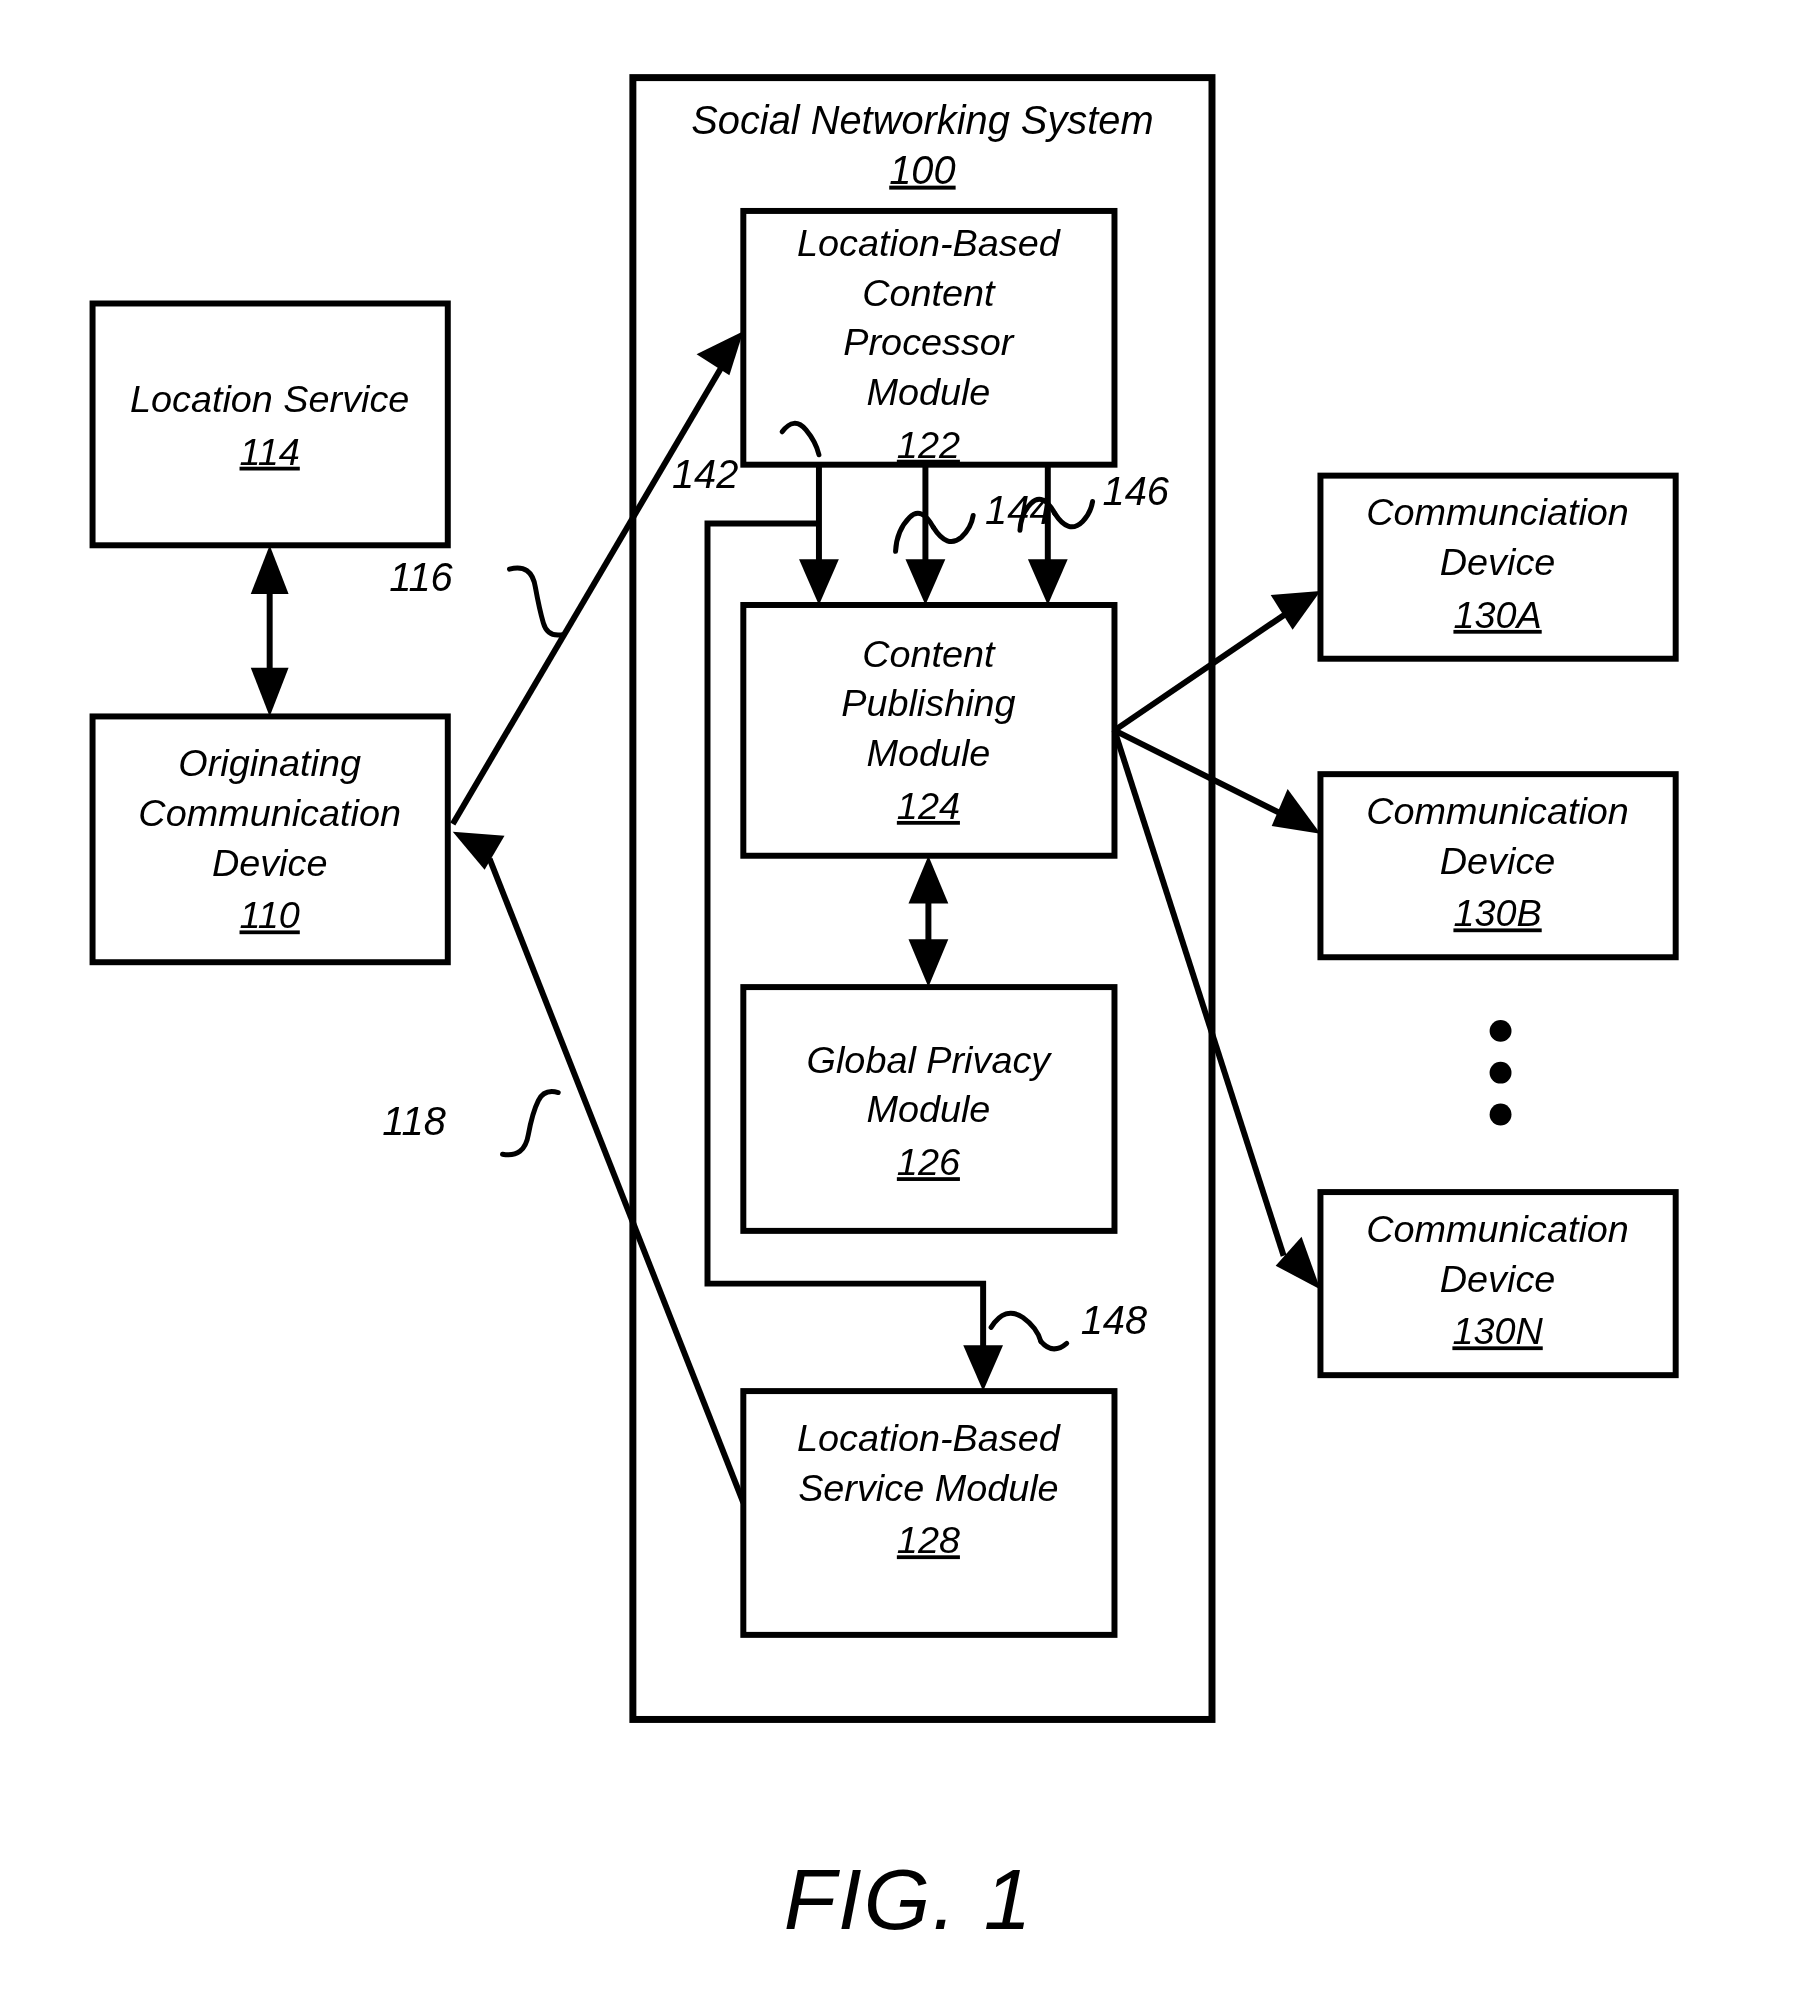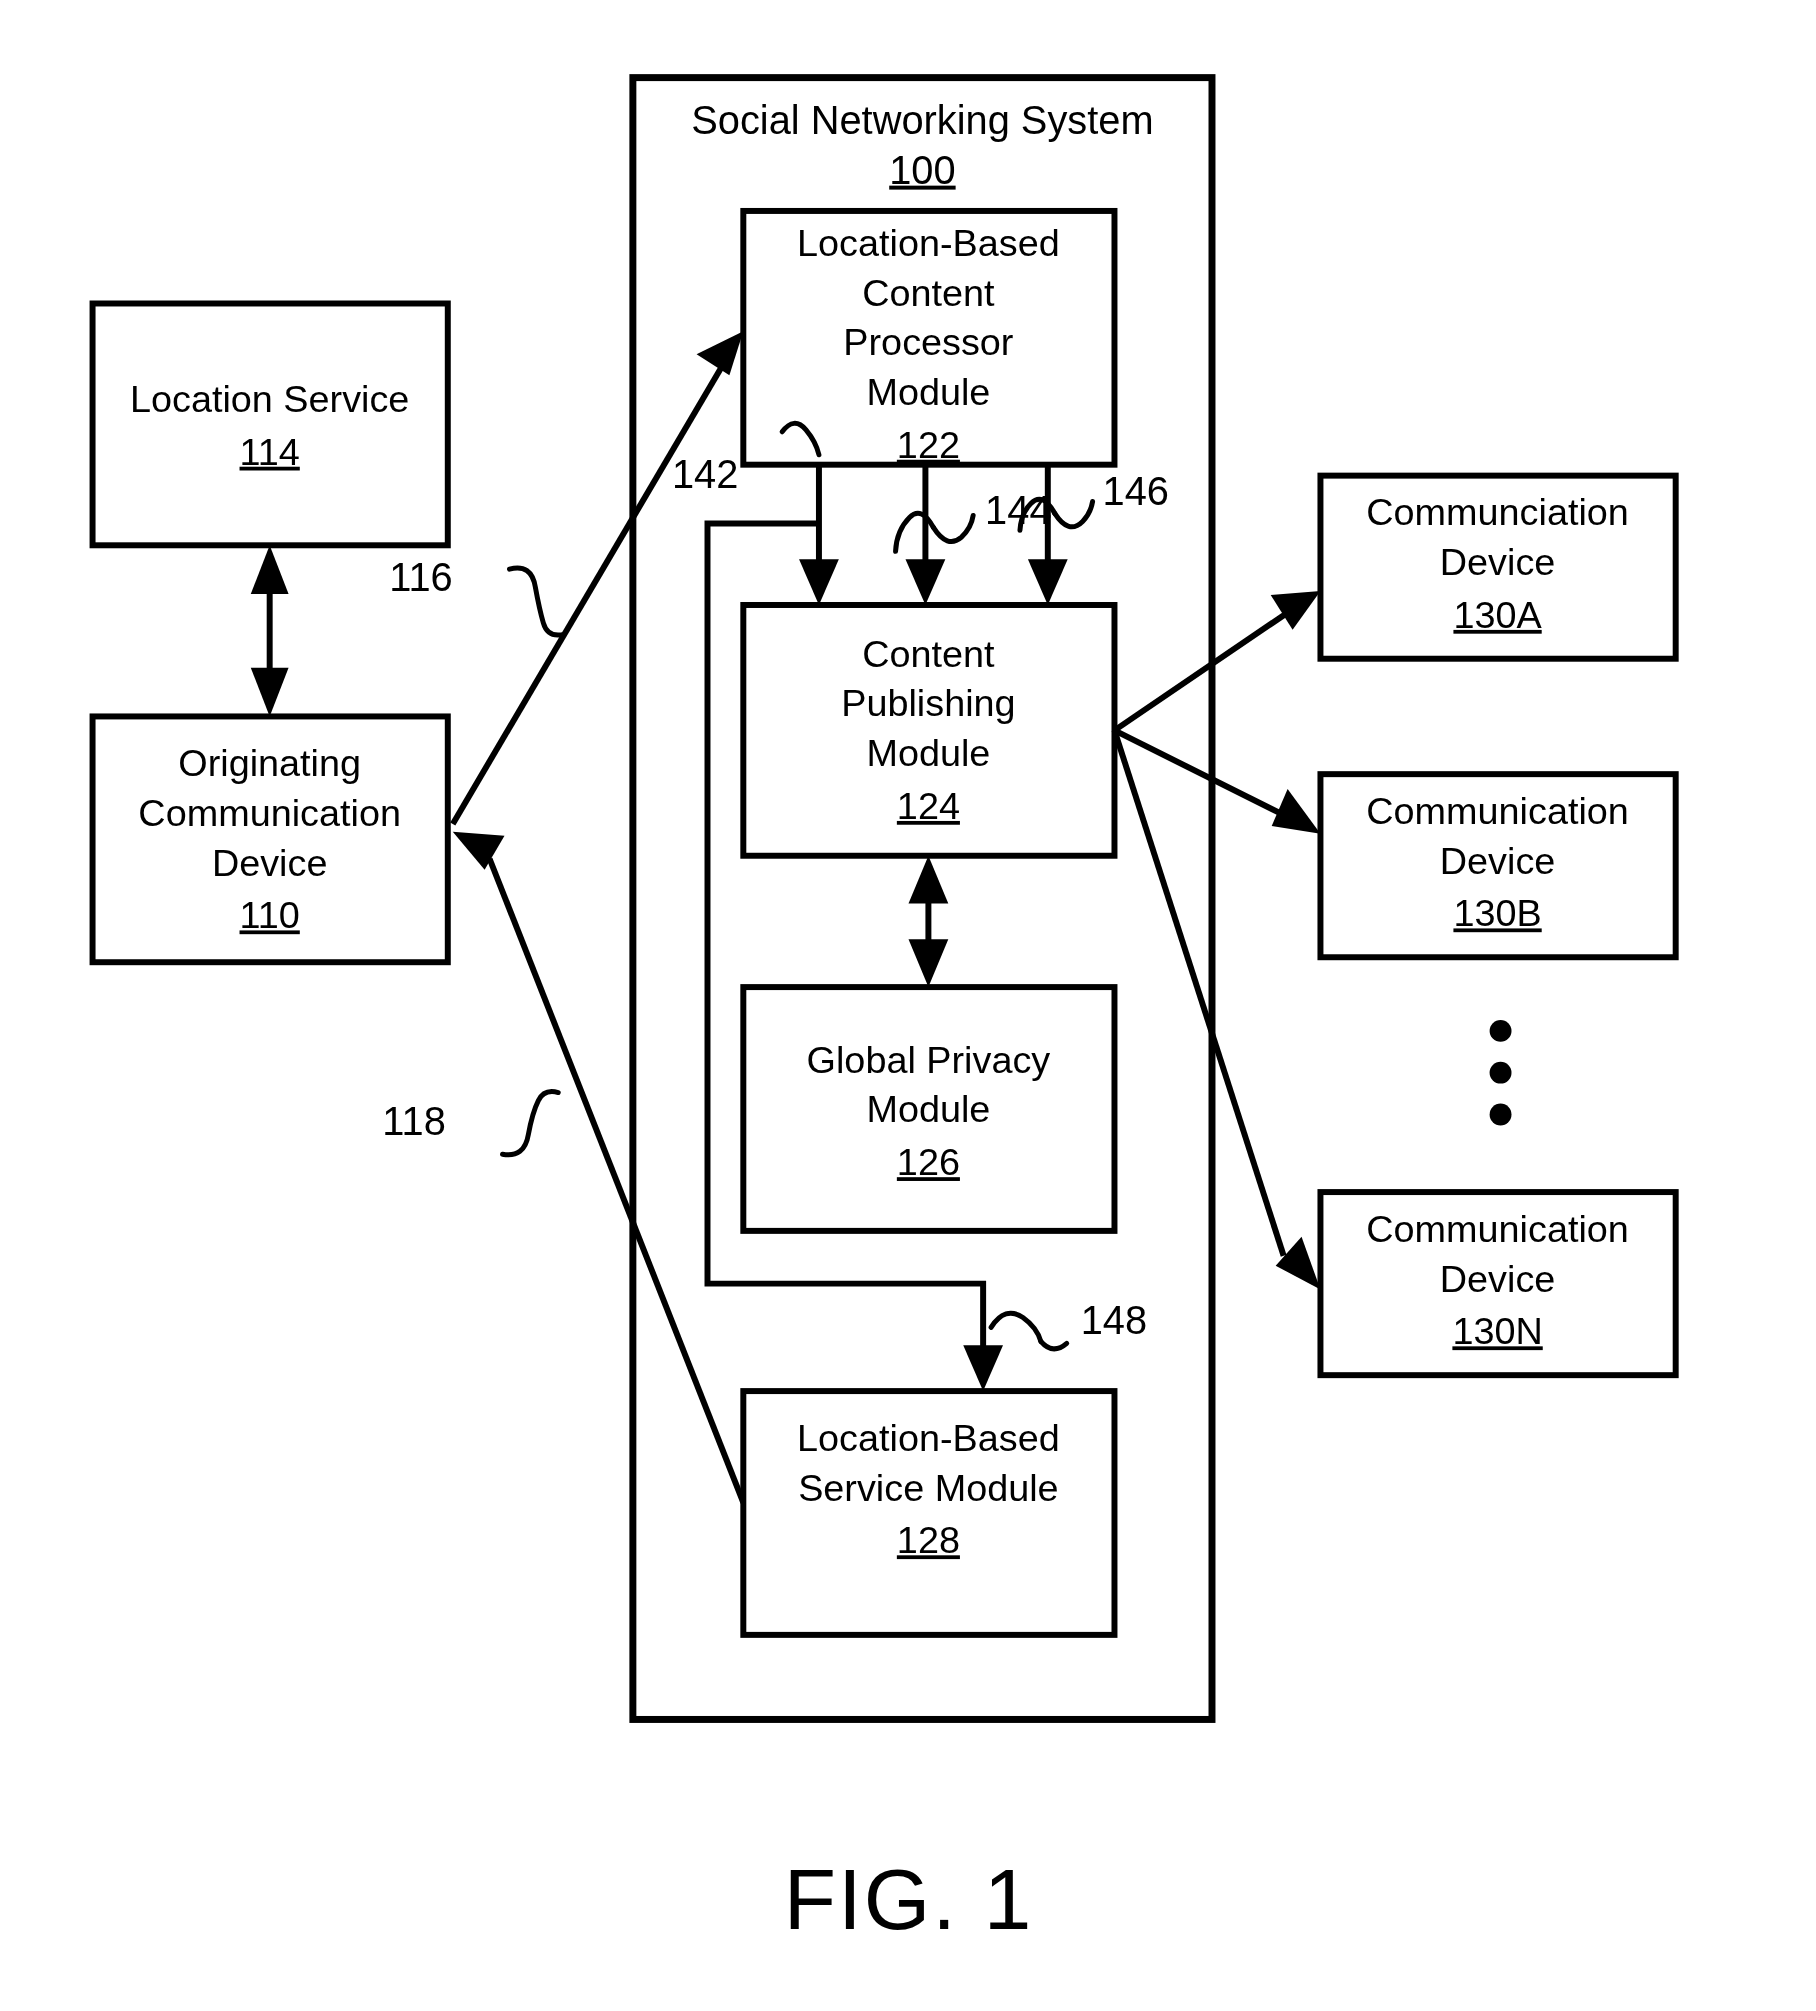--- a/index.html
+++ b/index.html
@@ -11,20 +11,21 @@
     width: 1817px;
     height: 2012px;
     font-family: "Liberation Sans", sans-serif;
     color: #000000;
     overflow: hidden;
   }
   #figure-root {
     position: relative;
     width: 1817px;
     height: 1660px;
+    font-style: italic;
   }
   svg#diagram {
     position: absolute;
     top: 0;
     left: 0;
     width: 1817px;
     height: 2012px;
     display: block;
   }
   .box-rect {

